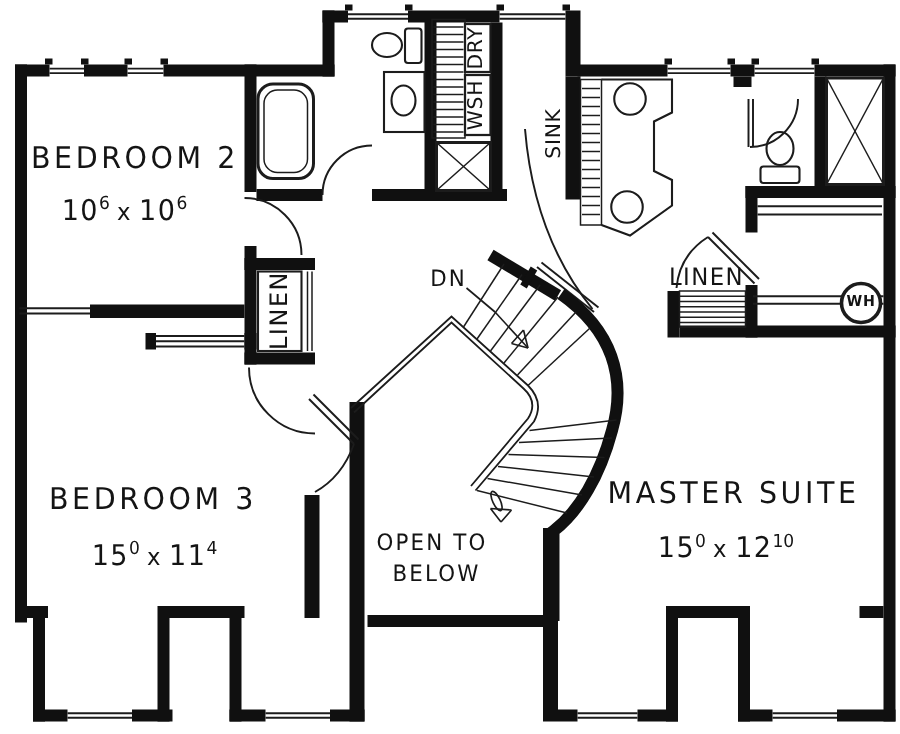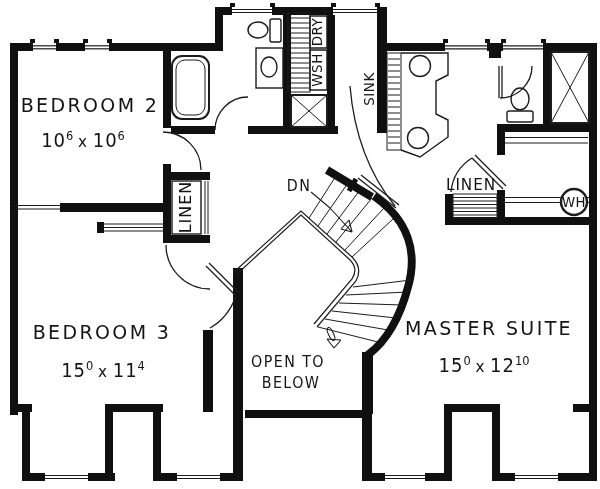--- a/index.html
+++ b/index.html
@@ -14,21 +14,21 @@
     font-weight:500;line-height:1;
   }
   .lbl.rot{transform:translate(-50%,-50%) rotate(-90deg);}
   .room-name{font-size:20px;letter-spacing:2.5px;}
   .dims{font-size:19px;letter-spacing:1px;}
   .dims sup{font-size:12px;vertical-align:super;letter-spacing:0;}
   .dims .sep{padding:0 5px;font-size:16px;}
   .small{font-size:13.5px;letter-spacing:.5px;}
   .mid{font-size:15px;letter-spacing:1.5px;}
   .linen{font-size:16px;letter-spacing:1px;}
-  .wh{font-size:14px;letter-spacing:.5px;font-weight:400;}
+  .wh{font-size:10px;letter-spacing:.5px;font-weight:700;}
 </style>
 </head>
 <body>
 
 <div class="plan">
   <svg width="600" height="489" viewBox="0 0 600 489">
 
     <g fill="#101010" stroke="none">
 
       <rect x="10" y="43" width="23" height="8"></rect>

